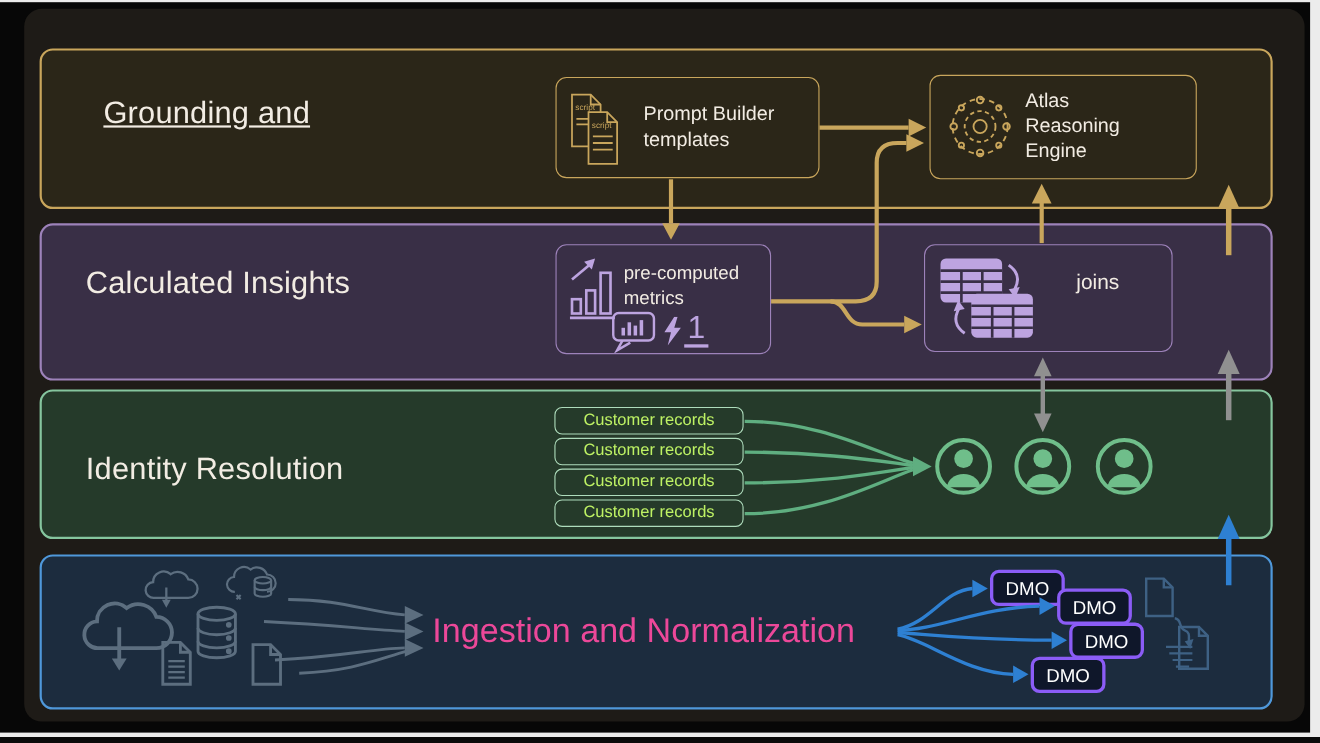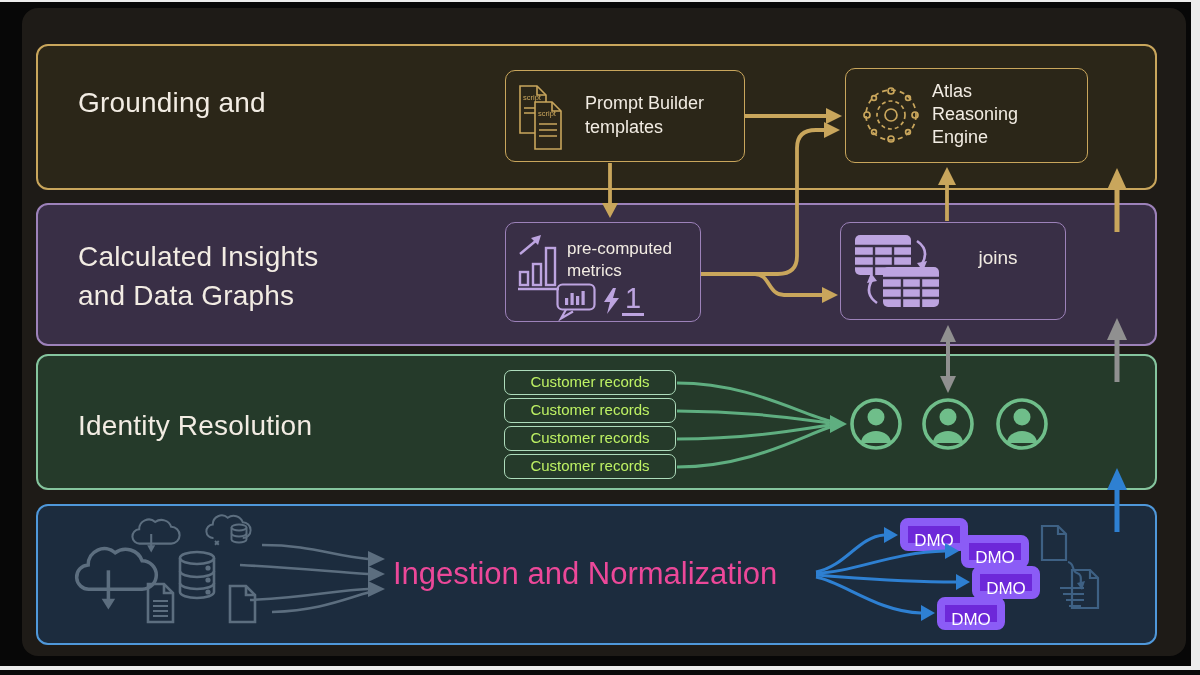--- a/index.html
+++ b/index.html
@@ -14,21 +14,21 @@
   #layer-ingestion{top:504px;height:141px;border-color:#4f98da;background:#1c2c3e;}
   .layer-title{font-size:28px;line-height:39px;letter-spacing:.2px;color:#f2ece3;}
   .node{border-radius:10px;border:1.5px solid;box-sizing:border-box;}
   .node-label{font-size:18px;line-height:24px;color:#f2ece3;}
   #prompt-box{left:505px;top:70px;width:240px;height:92px;border-color:#c9a65c;}
   #atlas-box{left:845px;top:68px;width:243px;height:95px;border-color:#c9a65c;}
   #precomp-box{left:505px;top:222px;width:196px;height:100px;border-color:#9d82ba;}
   #matjoin-box{left:840px;top:222px;width:226px;height:98px;border-color:#9d82ba;}
   .cust{left:504px;width:172px;height:25px;border:1.5px solid #aedcbc;border-radius:7px;
         box-sizing:border-box;text-align:center;font-size:15px;line-height:21px;color:#bef264;}
-  .dmo{width:68px;height:33px;border:8px solid #8b5cf6;border-radius:8px;background:#6d28d9;
+  .dmo{width:68px;height:33px;border:3px solid #8b5cf6;border-radius:8px;background:#0f172a;
        box-sizing:border-box;text-align:center;font-size:17px;line-height:29px;color:#ffffff;}
   #metric-one{left:622px;top:283px;font-size:29px;color:#bda4e0;border-bottom:3px solid #bda4e0;padding:0 3px;line-height:30px;}
   #ingest-title{left:393px;top:556px;font-size:31px;color:#ec4899;}
   svg{display:block;}
   .overlay{left:0;top:0;pointer-events:none;}
   .frame{background:#ececec;}
 </style>
 </head>
 <body>
 
@@ -37,26 +37,25 @@
 <div class="abs frame" style="left:0;top:666px;width:1200px;height:4px;"></div>
 <div class="abs" style="left:0;top:670px;width:1200px;height:5px;background:#0a0a0a;"></div>
 
 <div class="abs" id="panel"></div>
 
 <div class="abs layer" id="layer-grounding"></div>
 <div class="abs layer" id="layer-insights"></div>
 <div class="abs layer" id="layer-identity"></div>
 <div class="abs layer" id="layer-ingestion"></div>
 
-<div class="abs layer-title" style="left:78px;top:83px;">
+<div class="abs layer-title" style="left:94px;top:83px;text-decoration:underline;">
   <div>Grounding and</div>
 </div>
 <div class="abs layer-title" style="left:78px;top:237px;">
   <div>Calculated Insights</div>
-  <div>and Data Graphs</div>
 </div>
 <div class="abs layer-title" style="left:78px;top:406px;">Identity Resolution</div>
 <div class="abs" id="ingest-title">Ingestion and Normalization</div>
 
 <div class="abs node" id="prompt-box"></div>
 <svg class="abs" style="left:517px;top:84px;" width="66" height="68" viewBox="0 0 66 68">
   <g stroke="#c9a65c" stroke-width="1.6" fill="none">
     <g transform="translate(3,2)">
       <path d="M0,0 h17 l9,9 v38 h-26 z"></path>
         <path d="M17,0 v9 h9"></path>

